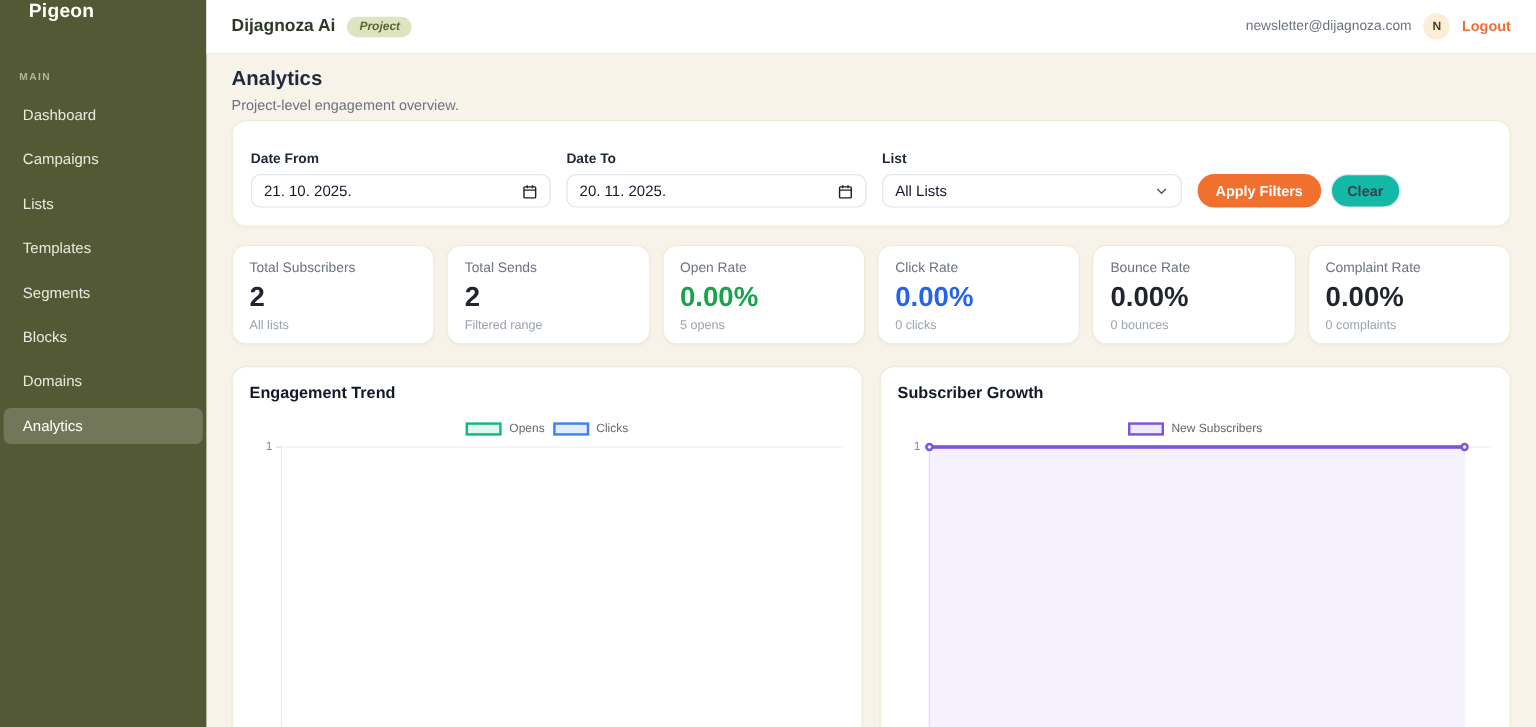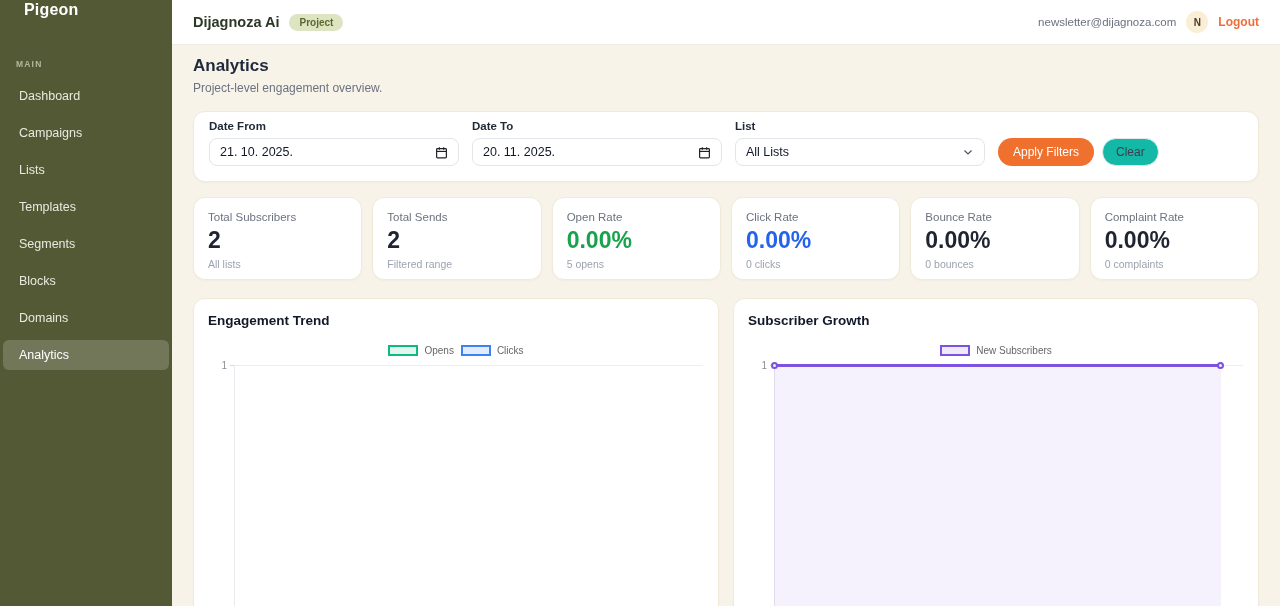--- a/index.html
+++ b/index.html
@@ -40,21 +40,21 @@
   .topbar {
     height: 45px; min-height: 45px; background: #ffffff;
     border-bottom: 1px solid #efece4;
     display: flex; align-items: center; justify-content: space-between;
     padding: 0 21px;
   }
   .topbar-left { display: flex; align-items: flex-start; gap: 10px; }
   .project-title { font-size: 14.5px; font-weight: bold; color: #2e3827; }
   .project-badge {
     background: #dde4c1; color: #5c662f; font-size: 10px; font-weight: bold;
-    padding: 3px 10px; border-radius: 999px;
+    padding: 3px 10px; border-radius: 999px; font-style: italic;
   }
   .topbar-right { display: flex; align-items: center; gap: 10px; text-align: center; }
   .user-email { font-size: 11.5px; color: #6b7280; }
   .avatar {
     width: 22px; height: 22px; border-radius: 50%;
     background: #fbeed7; color: #4a3c22; font-size: 10px; font-weight: bold;
     display: flex; align-items: center; justify-content: center;
   }
   .logout { color: #ee6f38; font-size: 12px; font-weight: 600; cursor: pointer; text-decoration: none; }
 
@@ -63,35 +63,35 @@
   .page-title { font-size: 17px; font-weight: bold; color: #1e293b; }
   .page-subtitle { font-size: 12px; color: #6b7280; margin-top: 5px; }
 
   .card {
     background: #ffffff; border: 1px solid #f0ead9;
     border-radius: 12px; box-shadow: 0 1px 2px rgba(0,0,0,0.03);
   }
 
   
   .filter-card {
-    margin-top: 16px; padding: 8px 15px 15px 15px;
+    margin-top: 5px; padding: 26px 15px 15px 15px;
     display: flex; gap: 13px; align-items: flex-end;
   }
   .field { display: flex; flex-direction: column; gap: 6px; }
   .field-label { font-size: 11.5px; font-weight: 600; color: #1f2937; }
   .fake-input {
     width: 250px; height: 28px; border: 1px solid #e2e5ea; border-radius: 8px;
     display: flex; align-items: center; justify-content: space-between;
     padding: 0 10px; font-size: 12.5px; color: #111827; background: #fff;
     cursor: text;
   }
   .cal-icon, .chev-icon { display: flex; align-items: center; color: #333; }
   .filter-actions { display: flex; gap: 8px; align-items: center; padding-bottom: 0.5px; }
   .btn {
-    height: 28px; border-radius: 999px; font-size: 12px; font-weight: 400;
+    height: 28px; border-radius: 999px; font-size: 12px; font-weight: 700;
     border: none; cursor: pointer; font-family: "Liberation Sans", sans-serif;
   }
   .btn-primary { background: #f0702e; color: #ffffff; padding: 0 15px; }
   .btn-secondary { background: #14b8a6; color: #374151; border: 1px solid #e5e7eb; padding: 0 13px; }
 
   
   .stats-row {
     margin-top: 15px; display: grid;
     grid-template-columns: repeat(6, 1fr); gap: 10px;
   }

